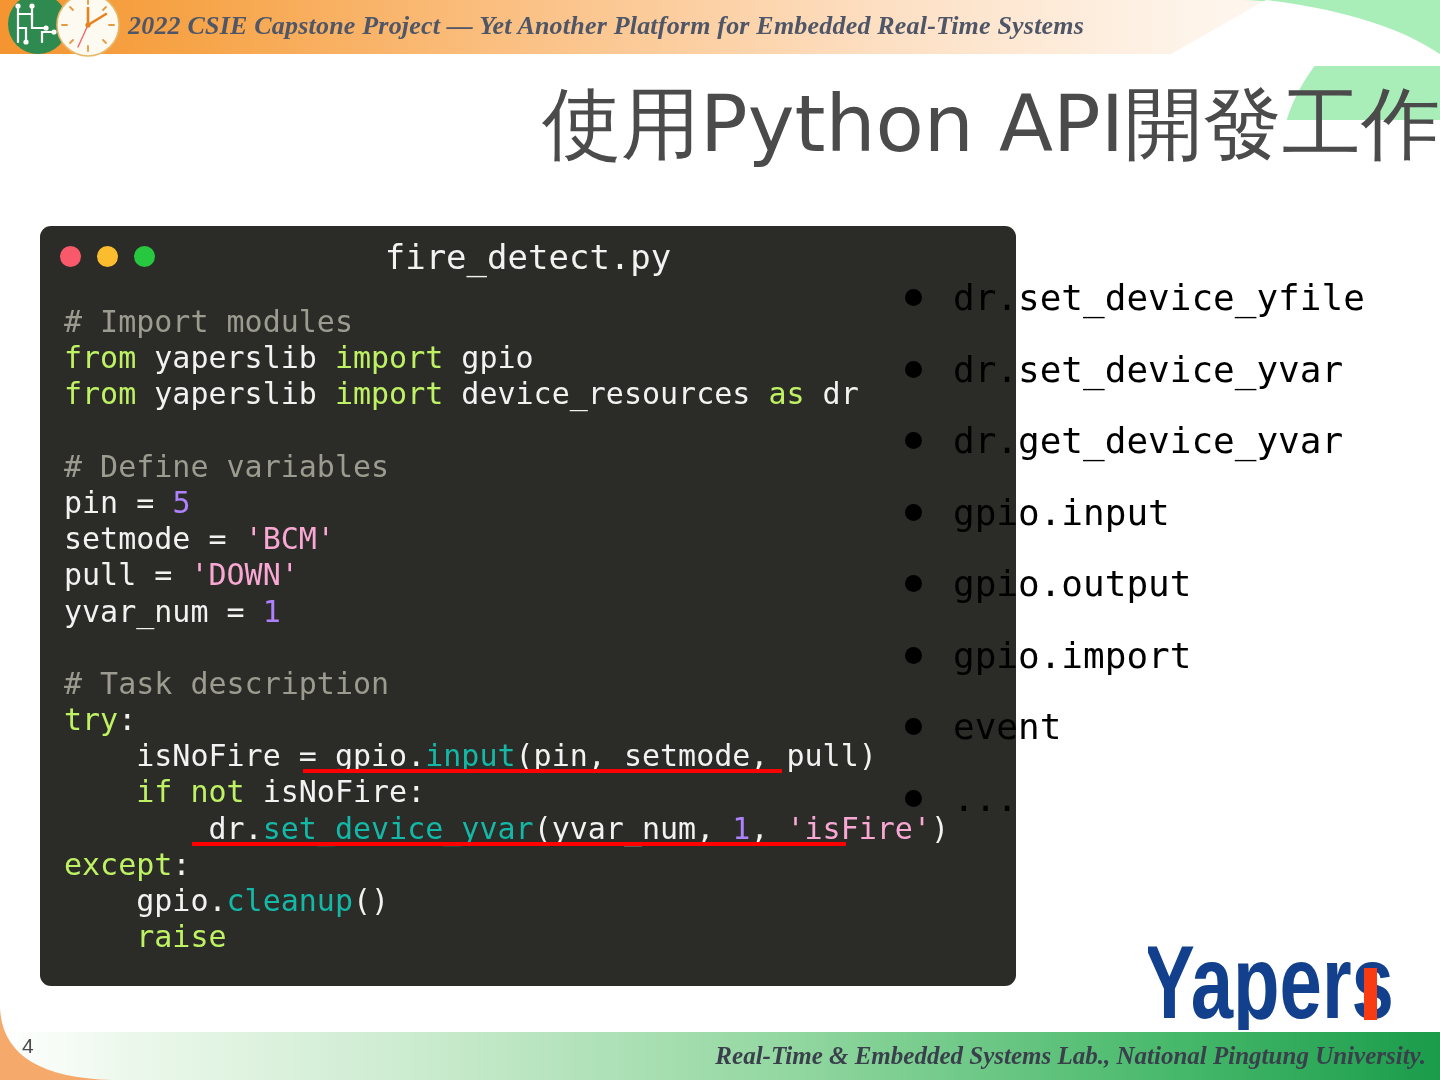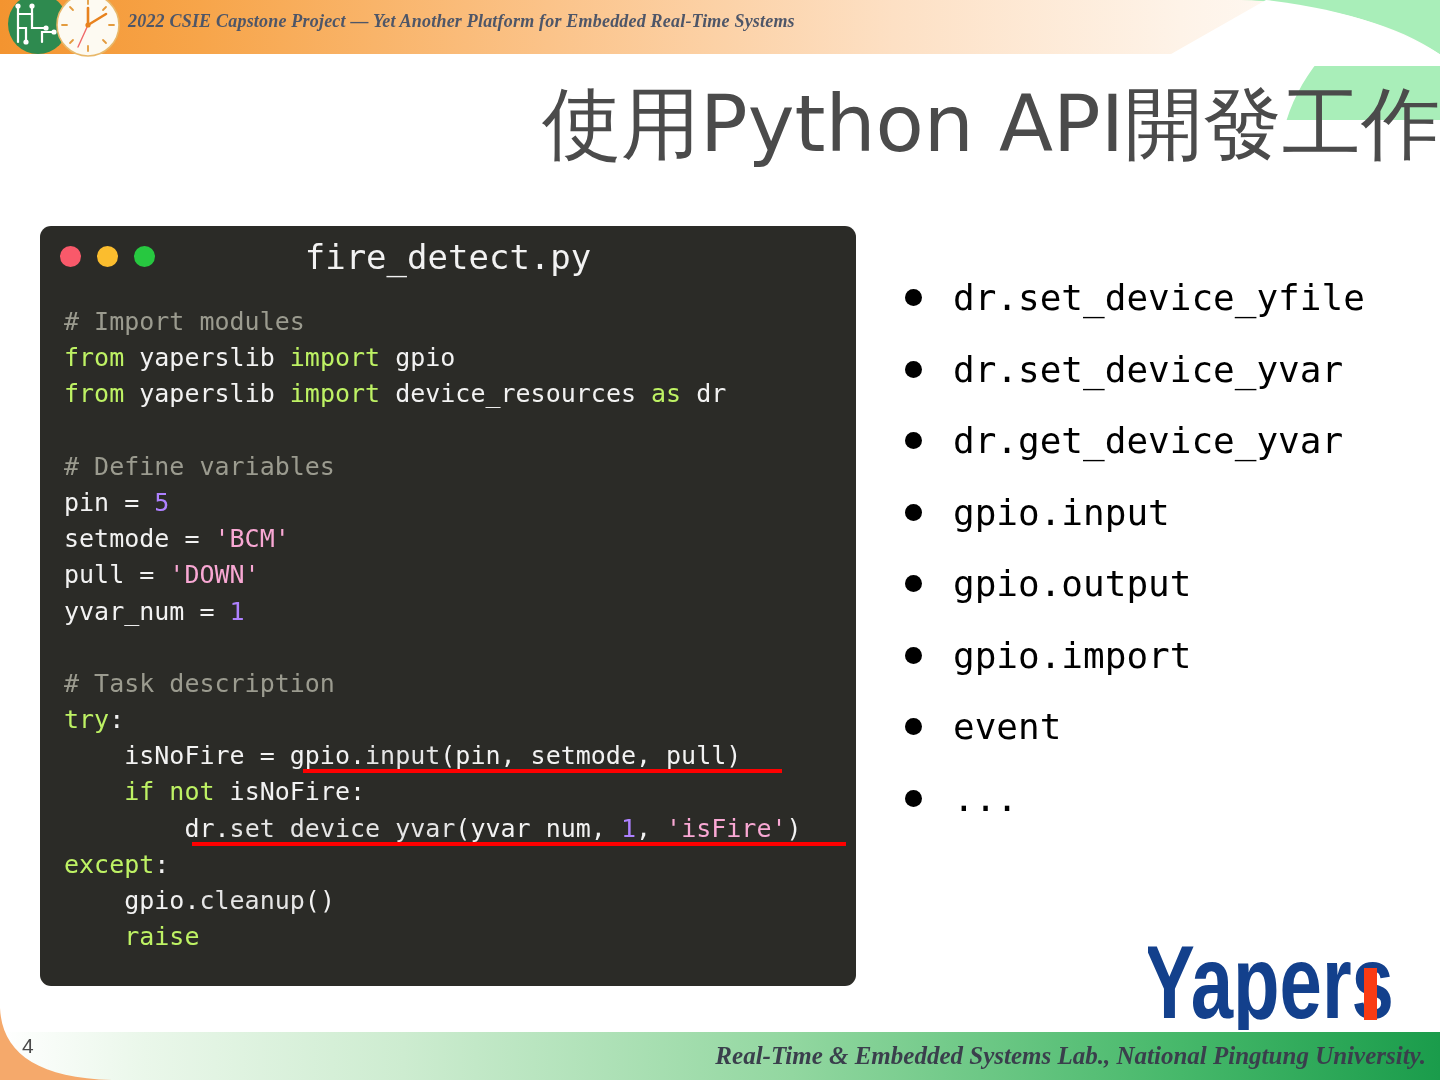--- a/index.html
+++ b/index.html
@@ -29,67 +29,67 @@
     background:linear-gradient(90deg,#f39430 0%,#f7a54a 14%,#fbc389 38%,#fde0c4 62%,#fef3e8 82%,#ffffff 100%);
     z-index:3;
   }
   .header-curve{
     position:absolute;top:0;left:0;width:1440px;height:66px;z-index:4;pointer-events:none;
   }
   .header-title{
     position:absolute;left:128px;top:11px;
     font-family:"Liberation Serif", serif;
     font-style:italic;font-weight:700;
-    font-size:18px;letter-spacing:.2px;
+    font-size:26px;letter-spacing:.2px;
     color:#4e5668;
     z-index:6;white-space:nowrap;
   }
 
   
   .logo-mark{position:absolute;left:2px;top:-2px;width:126px;height:62px;z-index:7;}
 
   
   .slide-title{
     position:absolute;left:0;right:0;top:84px;
     text-align:right;
     font-size:79px;line-height:1.02;
     font-weight:400;
     color:#4b4b4b;
     font-family:"DejaVu Sans","Liberation Sans",sans-serif;
     z-index:5;
   }
 
   
   .code-card{
-    position:absolute;left:40px;top:226px;width:816px;height:760px;
+    position:absolute;left:40px;top:226px;width:976px;height:760px;
     background:#2b2b27;border-radius:11px;
     z-index:5;overflow:hidden;
   }
   .dots{position:absolute;left:20px;top:20px;display:flex;gap:16px;}
   .dot{width:21px;height:21px;border-radius:50%;}
   .dot.r{background:#f9596a;}
   .dot.y{background:#fbbd2e;}
   .dot.g{background:#27c840;}
   .code-filename{
     position:absolute;left:0;right:0;top:11px;text-align:center;
     font-family:"DejaVu Sans Mono","Liberation Mono",monospace;
     font-size:34px;color:#f2f2f2;letter-spacing:0px;
   }
   .code-body{
     position:absolute;left:24px;top:78px;right:10px;
     font-family:"DejaVu Sans Mono","Liberation Mono",monospace;
-    font-size:25px;line-height:36.2px;
+    font-size:30px;line-height:36.2px;
     color:#e8e8e8;white-space:pre;
   }
   .code-line{position:relative;height:36.2px;white-space:pre;}
   .tok-com{color:#9b9b8f;}
   .tok-kw{color:#bef264;}
   .tok-num{color:#ae81ff;}
   .tok-str{color:#f9a8d4;}
-  .tok-fn{color:#e5e5e5;}
+  .tok-fn{color:#14b8a6;}
   .tok-txt{color:#f2f2f2;}
   .uline{
     position:absolute;height:4px;background:#fe0000;
   }
 
   
   .api-list{
     position:absolute;left:905px;top:262px;width:540px;
     z-index:5;
   }

